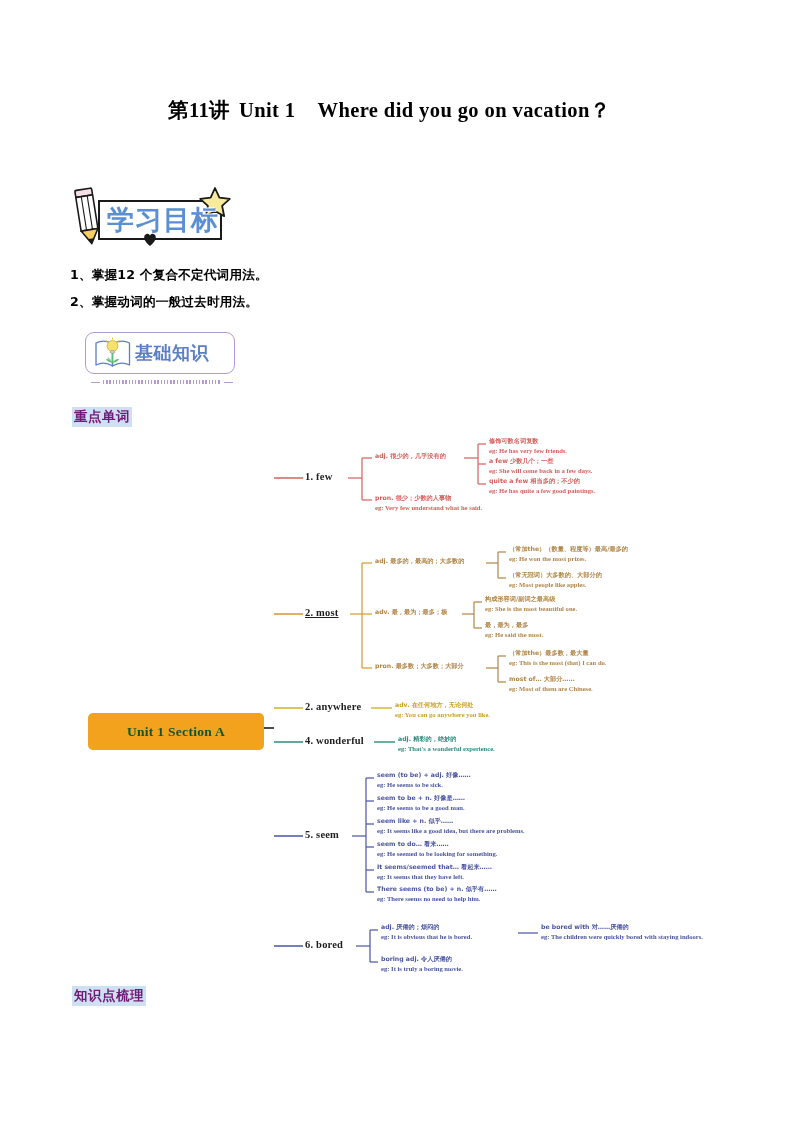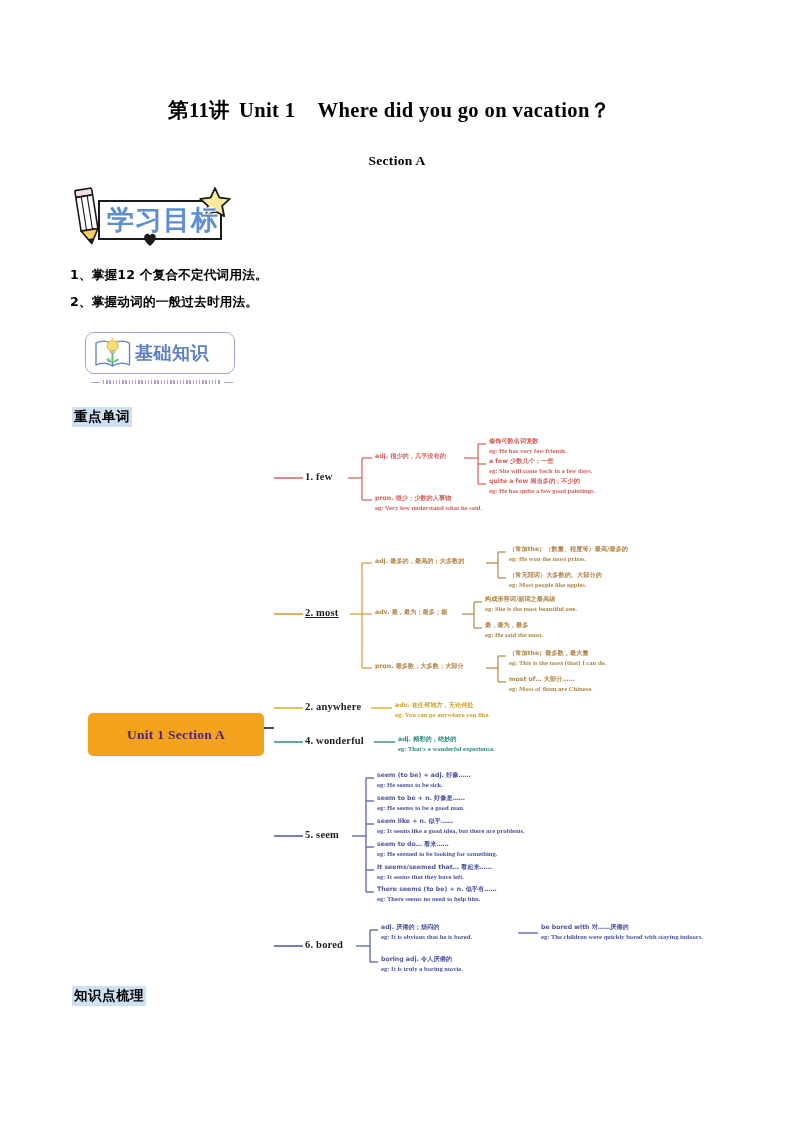--- a/index.html
+++ b/index.html
@@ -61,43 +61,43 @@
   }
   .badge2 .dashline:before,.badge2 .dashline:after{
     content:"";position:absolute;top:1.5px;width:9px;height:1.4px;background:#b49ad4;
   }
   .badge2 .dashline:before{left:-12px;}
   .badge2 .dashline:after{right:-12px;}
 
   
   .hl{
     position:absolute;font-family:"DejaVu Sans","Liberation Sans",sans-serif;
-    font-size:13.5px;font-weight:bold;color:#000000;background:#cfe0f2;
+    font-size:13.5px;font-weight:bold;color:#701a75;background:#cfe0f2;
     padding:1px 2px;letter-spacing:.5px;white-space:nowrap;
   }
   #kw{left:72px;top:407px;}
   #kp{left:72px;top:986px;}
 
   
   .obj{
     position:absolute;left:70px;font-family:"DejaVu Sans","Liberation Sans",sans-serif;
     font-size:12.6px;font-weight:bold;color:#000;white-space:nowrap;letter-spacing:.2px;
   }
   #obj0{top:267px;}
   #obj1{top:294px;}
 
   
   .map{position:absolute;left:0;top:430px;width:794px;height:560px;}
   .map svg{position:absolute;left:0;top:0;}
   .root{
-    position:absolute;left:88px;top:283px;width:176px;height:43px;
+    position:absolute;left:88px;top:283px;width:176px;height:37px;
     background:#f2a21c;border-radius:5px;
     display:flex;align-items:center;justify-content:center;
     font-family:"Liberation Serif","DejaVu Serif",serif;
-    font-size:13.5px;font-weight:bold;color:#4c1d95;letter-spacing:.3px;
+    font-size:13.5px;font-weight:bold;color:#14532d;letter-spacing:.3px;
   }
   .node{
     position:absolute;font-family:"Liberation Serif","DejaVu Serif",serif;
     font-size:10.5px;font-weight:bold;white-space:nowrap;letter-spacing:.2px;
   }
   .leaf{
     position:absolute;font-family:"DejaVu Sans","Liberation Sans",sans-serif;
     font-size:6.2px;line-height:1.42;font-weight:bold;letter-spacing:0px;
   }
   .leaf .zh{font-family:"DejaVu Sans","Liberation Sans",sans-serif;}
@@ -111,21 +111,20 @@
   .n-few{color:#1d1d1d;}
 </style>
 </head>
 <body>
 
 <div class="page">
 
   <div class="doc-title">
     <span>第11讲</span><span class="sp1"></span><span>Unit 1</span><span class="sp2"></span><span>Where did you go on vacation？</span>
   </div>
-  <div class="section-a">Section A</div>
 
   <div class="badge1">
     <div class="frame"></div>
     <span class="pencil">
       <svg width="34" height="62" viewBox="0 0 34 62">
         <g transform="rotate(-9 17 31)">
           <rect x="9" y="3" width="17" height="7" rx="1.6" fill="#f3dfe4" stroke="#1a1a1a" stroke-width="1.6"></rect>
           <rect x="9" y="10" width="17" height="34" fill="#fff" stroke="#1a1a1a" stroke-width="1.6"></rect>
           <line x1="14.5" y1="10" x2="14.5" y2="44" stroke="#1a1a1a" stroke-width="1.1"></line>
           <line x1="20.5" y1="10" x2="20.5" y2="44" stroke="#1a1a1a" stroke-width="1.1"></line>

